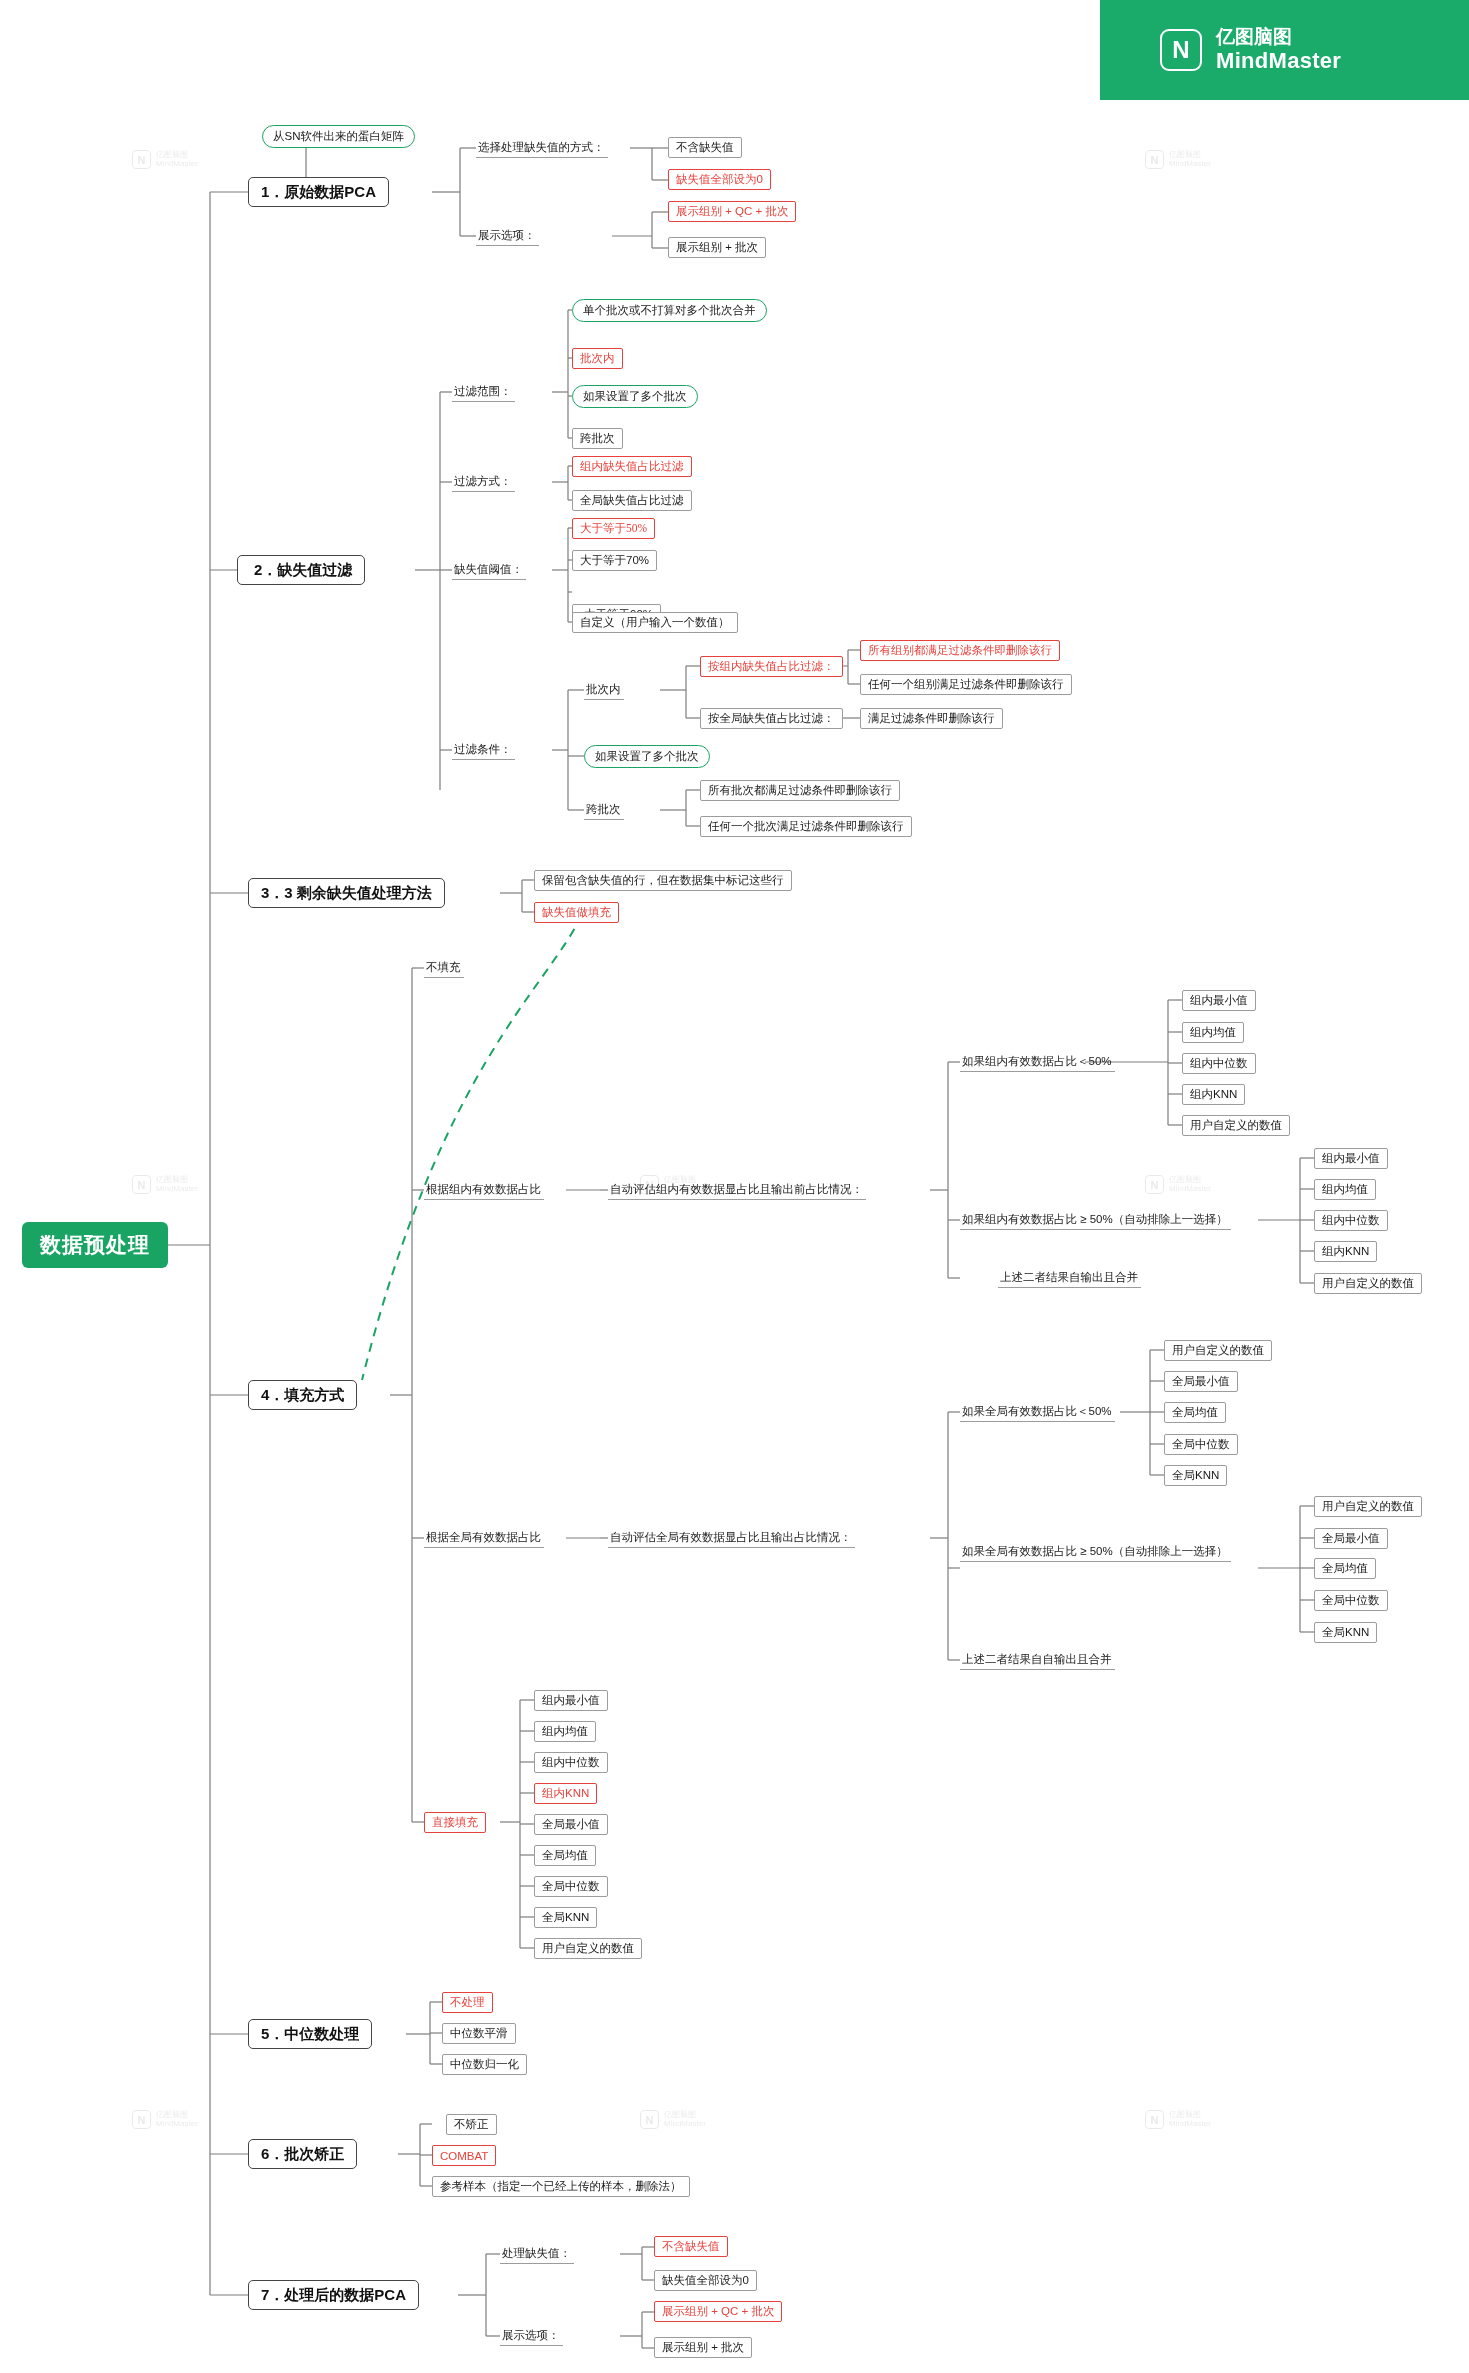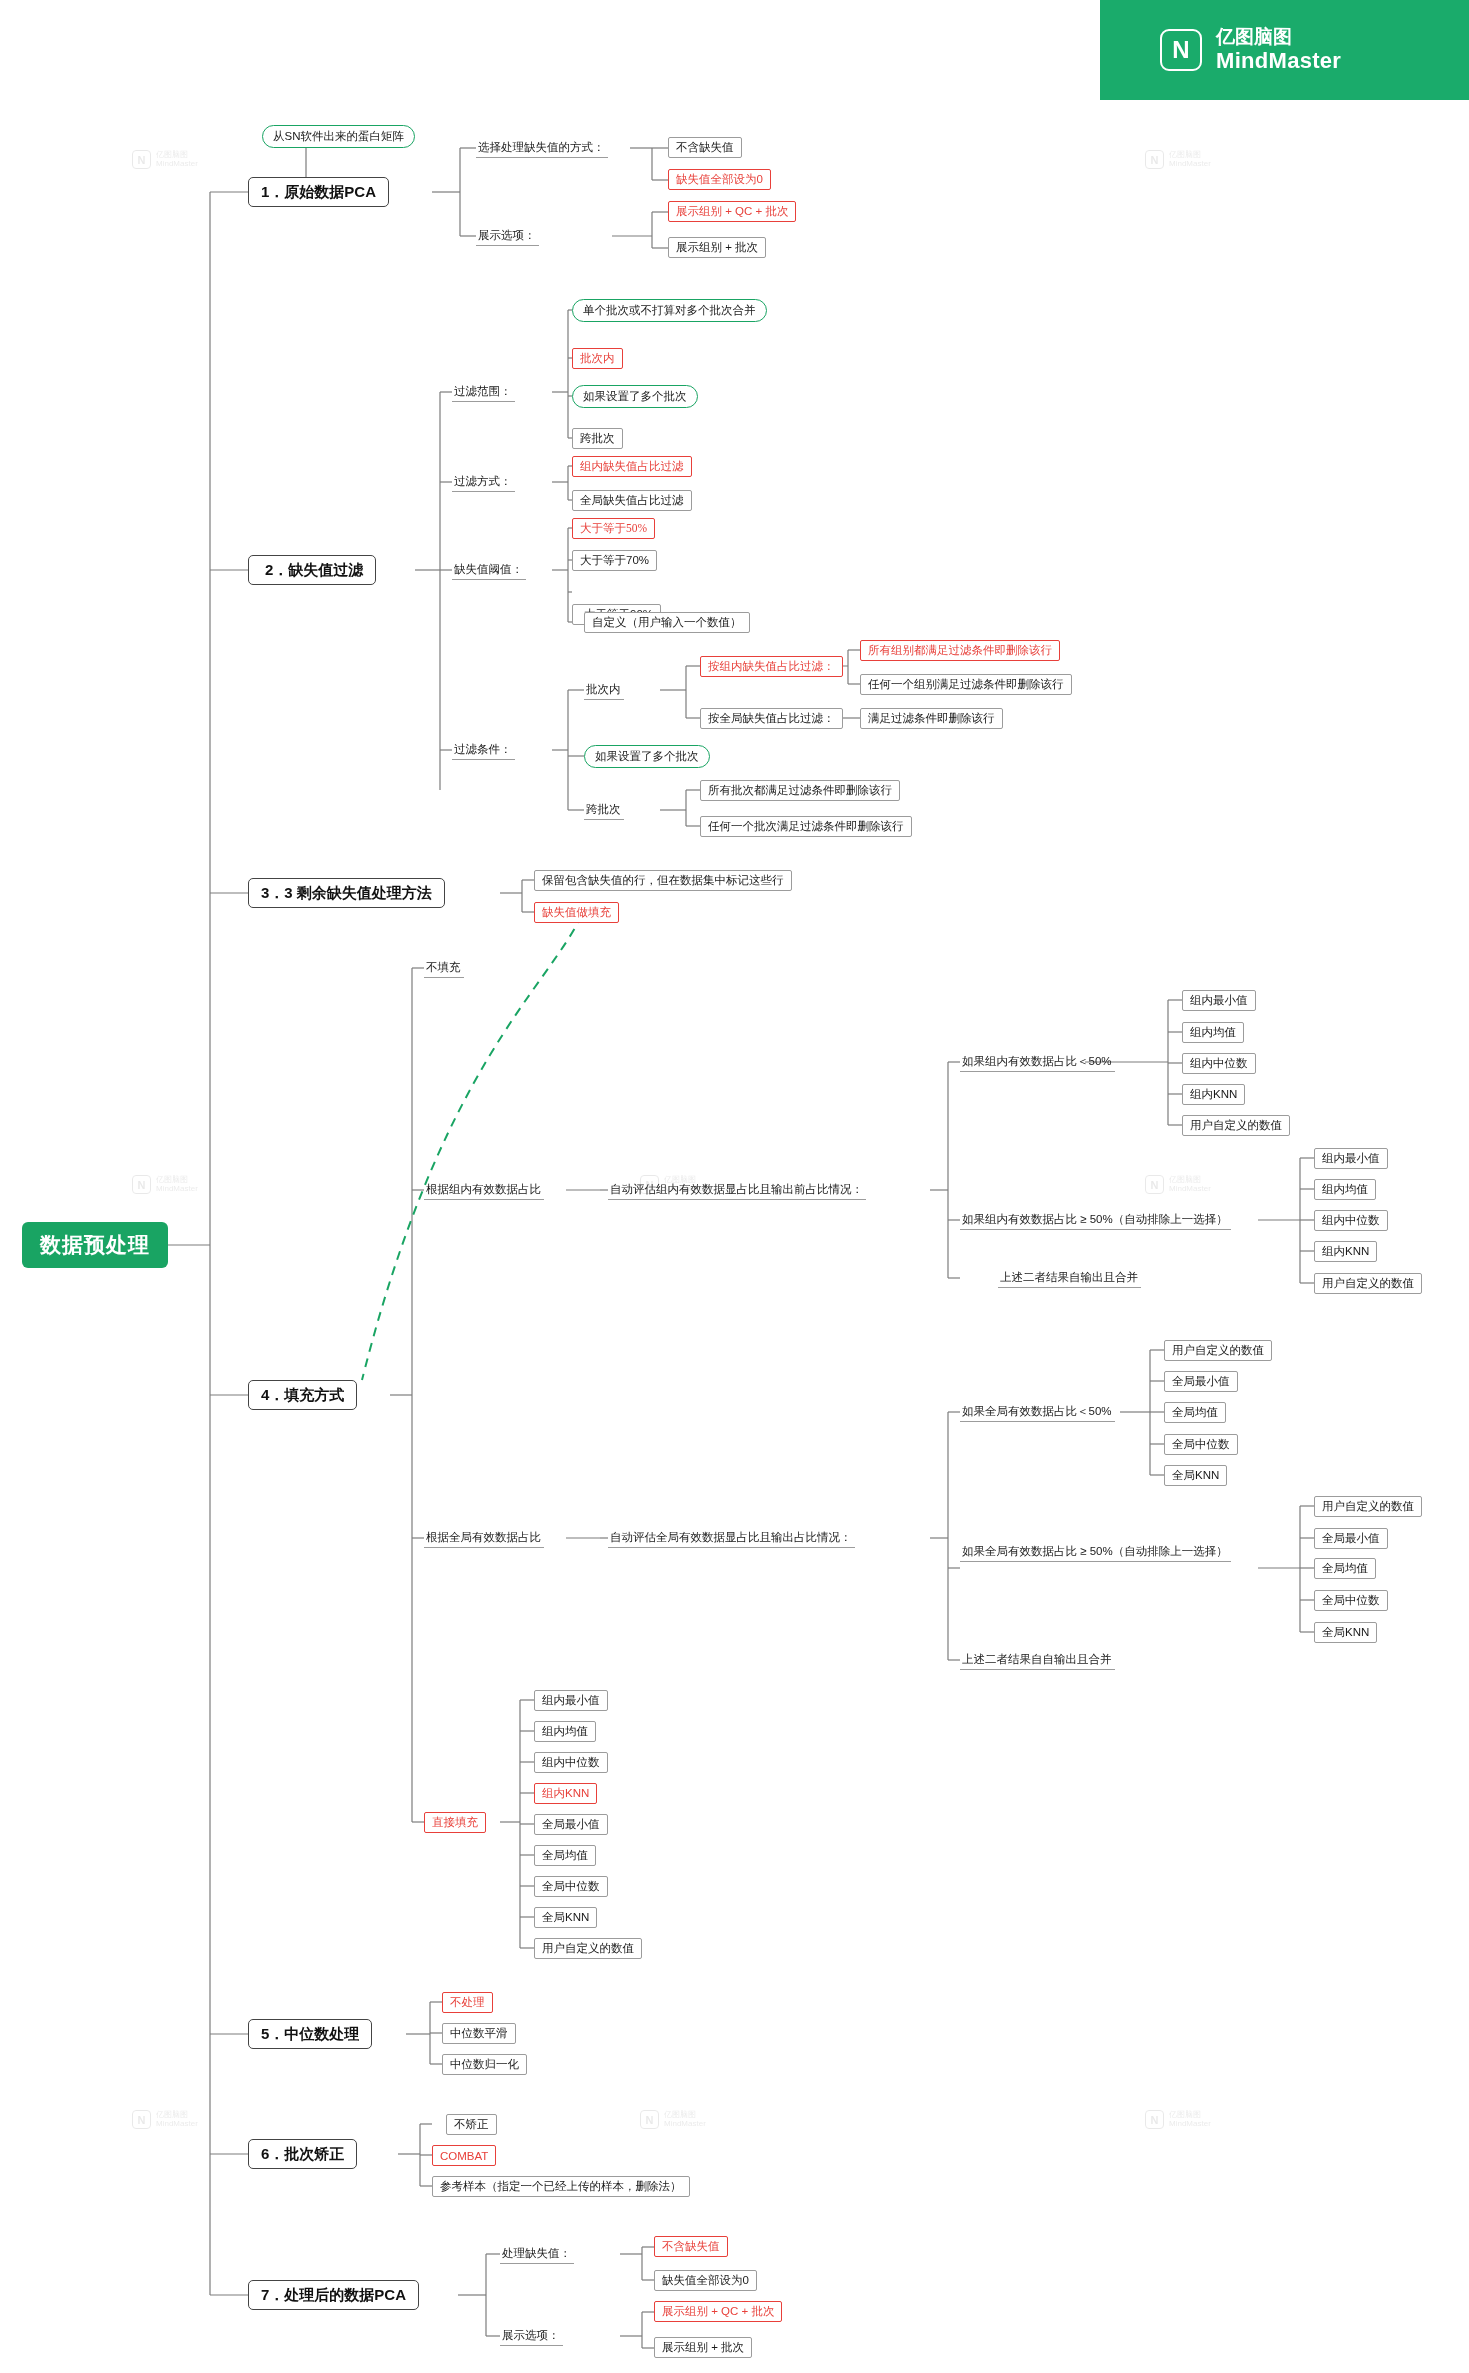--- a/index.html
+++ b/index.html
@@ -299,37 +299,37 @@
   <div class="node green-round" style="left:262px;top:125px;">从SN软件出来的蛋白矩阵</div>
 
   <div class="node lvl1" style="left:248px;top:177px;">1．原始数据PCA</div>
   <div class="node leafline" style="left:476px;top:138px;">选择处理缺失值的方式：</div>
   <div class="node plain" style="left:668px;top:137px;">不含缺失值</div>
   <div class="node red" style="left:668px;top:169px;">缺失值全部设为0</div>
   <div class="node leafline" style="left:476px;top:226px;">展示选项：</div>
   <div class="node red" style="left:668px;top:201px;">展示组别 + QC + 批次</div>
   <div class="node plain" style="left:668px;top:237px;">展示组别 + 批次</div>
 
-  <div class="node lvl1" style="left:248px;top:555px;padding-left:16px;">2．缺失值过滤</div>
+  <div class="node lvl1" style="left:237px;top:555px;padding-left:16px;">2．缺失值过滤</div>
 
   <div class="node leafline" style="left:452px;top:382px;">过滤范围：</div>
   <div class="node green-round" style="left:572px;top:299px;">单个批次或不打算对多个批次合并</div>
   <div class="node red" style="left:572px;top:348px;">批次内</div>
   <div class="node green-round" style="left:572px;top:385px;">如果设置了多个批次</div>
   <div class="node plain" style="left:572px;top:428px;">跨批次</div>
 
   <div class="node leafline" style="left:452px;top:472px;">过滤方式：</div>
   <div class="node red" style="left:572px;top:456px;">组内缺失值占比过滤</div>
   <div class="node plain" style="left:572px;top:490px;">全局缺失值占比过滤</div>
 
   <div class="node leafline" style="left:452px;top:560px;">缺失值阈值：</div>
   <div class="node red" style="left:572px;top:518px;font-family:Liberation Serif, serif;">大于等于50%</div>
   <div class="node plain" style="left:572px;top:550px;">大于等于70%</div>
   <div class="node plain" style="left:572px;top:604px;padding-left:11px;">大于等于90%</div>
-  <div class="node plain" style="left:584px;top:612px;">自定义（用户输入一个数值）</div>
+  <div class="node plain" style="left:572px;top:612px;">自定义（用户输入一个数值）</div>
 
   <div class="node leafline" style="left:452px;top:740px;">过滤条件：</div>
   <div class="node leafline" style="left:584px;top:680px;">批次内</div>
   <div class="node red" style="left:700px;top:656px;">按组内缺失值占比过滤：</div>
   <div class="node red" style="left:860px;top:640px;">所有组别都满足过滤条件即删除该行</div>
   <div class="node plain" style="left:860px;top:674px;">任何一个组别满足过滤条件即删除该行</div>
   <div class="node plain" style="left:700px;top:708px;">按全局缺失值占比过滤：</div>
   <div class="node plain" style="left:860px;top:708px;">满足过滤条件即删除该行</div>
   <div class="node green-round" style="left:584px;top:745px;">如果设置了多个批次</div>
   <div class="node leafline" style="left:584px;top:800px;">跨批次</div>

